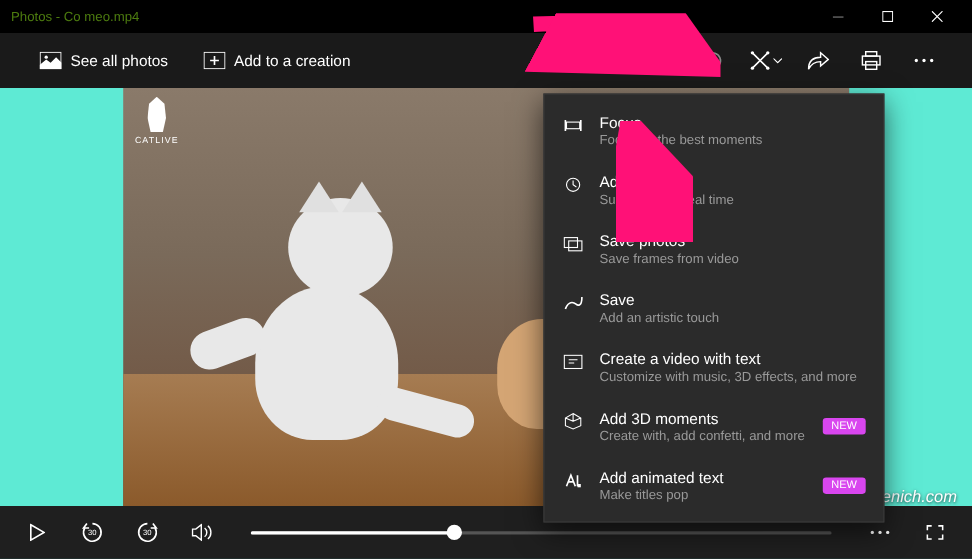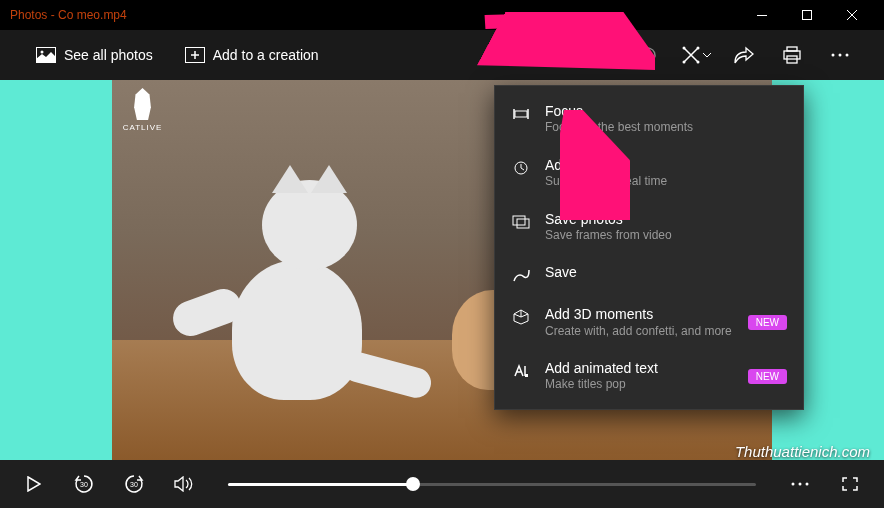--- a/index.html
+++ b/index.html
@@ -1,19 +1,19 @@
 <!DOCTYPE html>
 <html><head>
 <meta charset="utf-8">
 <style>
 * { margin: 0; padding: 0; box-sizing: border-box; font-family: 'Segoe UI', sans-serif; }
 body { width: 884px; height: 508px; background: #1f1f1f; color: #fff; overflow: hidden; position: relative; }
 
 .titlebar { height: 30px; background: #000; display: flex; align-items: center; padding: 0 10px; }
-.titlebar-text { font-size: 12px; color: #c2410c; flex: 1; }
+.titlebar-text { font-size: 12px; color: #4d7c0f; flex: 1; }
 .win-controls { display: flex; }
 .win-btn { width: 45px; height: 30px; display: flex; align-items: center; justify-content: center; color: #fff; font-size: 10px; cursor: pointer; }
 
 .toolbar { height: 50px; background: #1a1a1a; display: flex; align-items: center; padding: 0 24px; gap: 8px; }
 .btn { display: flex; align-items: center; gap: 8px; padding: 8px 12px; color: #fff; font-size: 14px; cursor: pointer; border-radius: 2px; }
 .icon-btn { width: 40px; height: 40px; display: flex; align-items: center; justify-content: center; cursor: pointer; border-radius: 2px; }
 .spacer { flex: 1; }
 .edit-btn-chev { display: flex; align-items: center; gap: 2px; padding: 0 6px; }
 
 .video-area { position: relative; height: 380px; background: #5eead4; display: flex; justify-content: center; }
@@ -237,20 +237,33 @@
     </div>
   </div>
   <div class="menu-item">
     <span class="menu-icon">
       <svg width="18" height="16" viewBox="0 0 18 16">
           <path d="M2 14 C2 14 4 8 8 8 C12 8 12 12 15 10 C17 9 17 3 17 3" fill="none" stroke="#fff" stroke-width="1.5"></path>
         </svg>
     </span>
     <div class="menu-text">
       <div class="menu-title">Save</div>
+      <div class="menu-sub">Add an artistic touch</div>
+    </div>
+  </div>
+  <div class="menu-item">
+    <span class="menu-icon">
+      <svg width="18" height="14" viewBox="0 0 18 14">
+          <rect x="1" y="1" width="16" height="12" fill="none" stroke="#fff"></rect>
+          <path d="M5 5 H13 M5 8 H10" stroke="#fff"></path>
+        </svg>
+    </span>
+    <div class="menu-text">
+      <div class="menu-title">Create a video with text</div>
+      <div class="menu-sub">Customize with music, 3D effects, and more</div>
     </div>
   </div>
   <div class="menu-item">
     <span class="menu-icon">
       <svg width="16" height="16" viewBox="0 0 16 16">
           <path d="M8 1 L15 5 V12 L8 15 L1 12 V5 Z M8 1 V8 M8 8 L15 5 M8 8 L1 5" fill="none" stroke="#fff"></path>
         </svg>
     </span>
     <div class="menu-text">
       <div class="menu-title">Add 3D moments</div>

